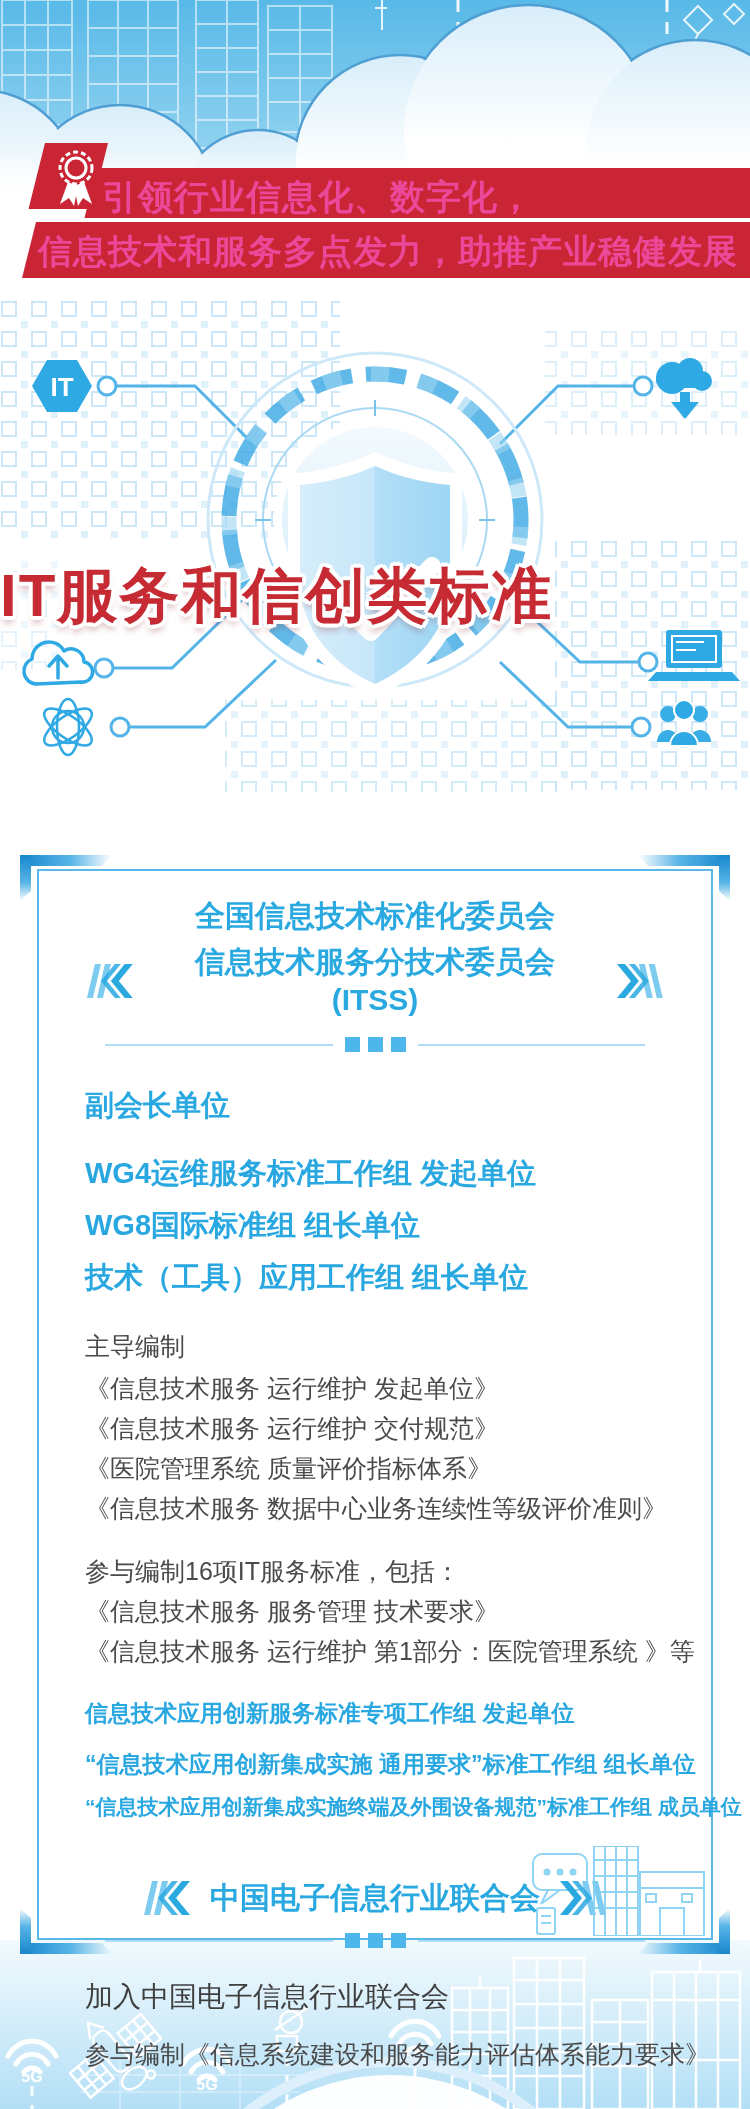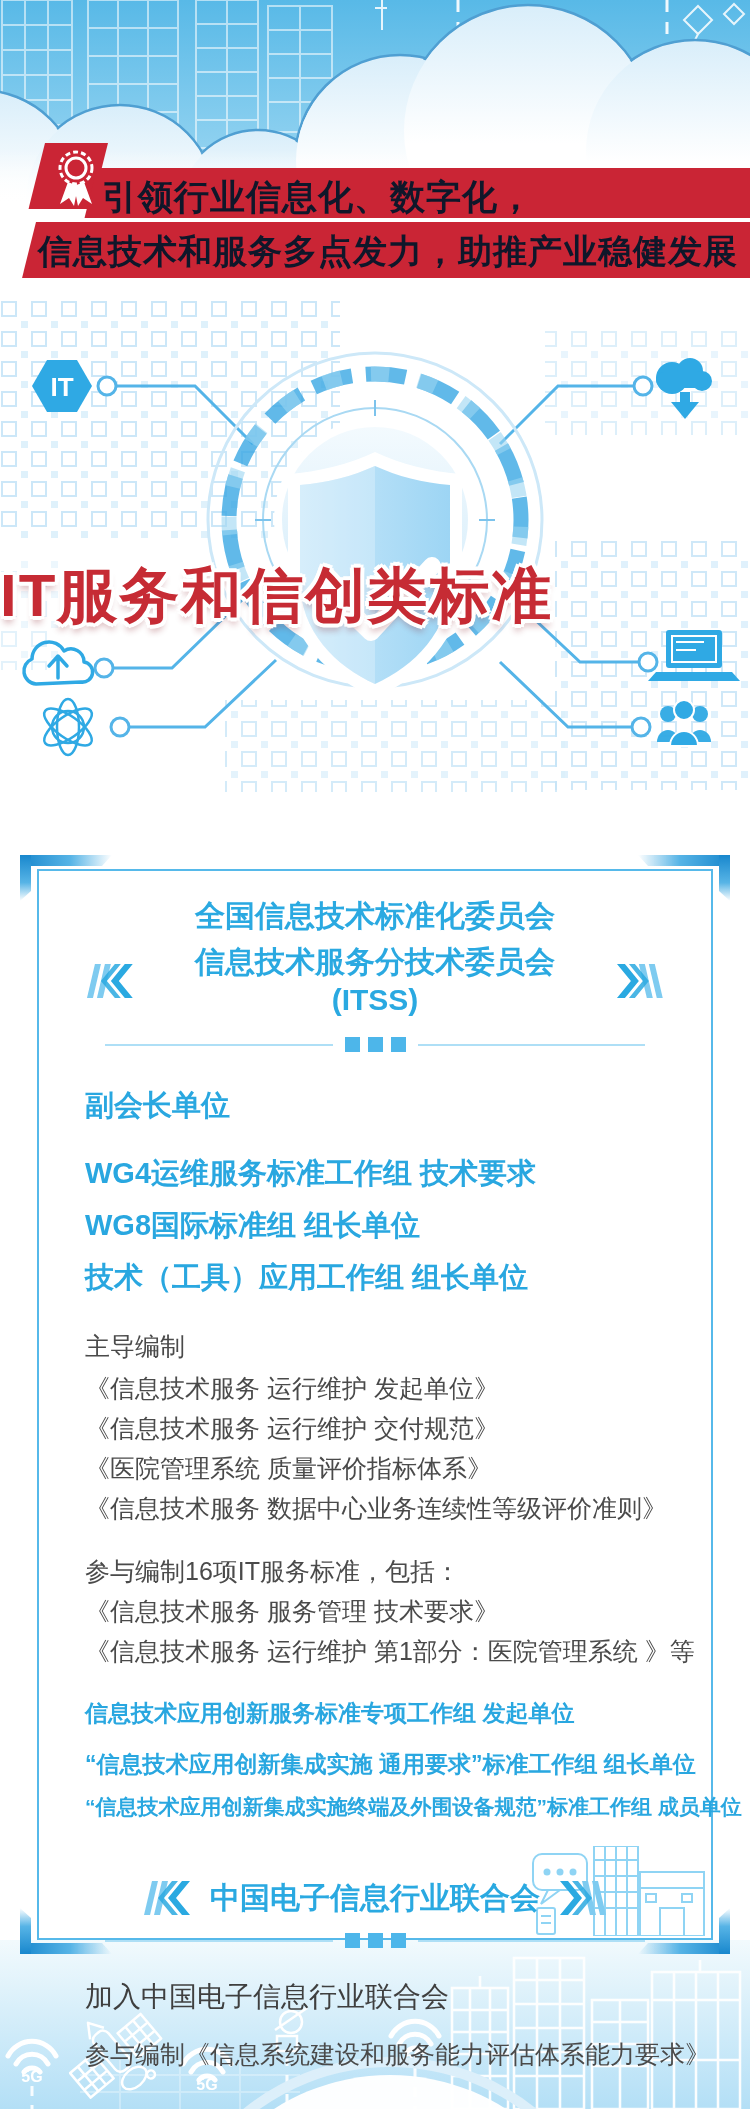--- a/index.html
+++ b/index.html
@@ -6,21 +6,21 @@
   .page{position:relative;width:750px;height:2109px;margin:0 auto;background:#ffffff;
         overflow:hidden;font-family:"Liberation Sans","DejaVu Sans",sans-serif;}
   .abs{position:absolute;}
   svg{display:block;}
 
   
   .rbar{position:absolute;background:#ca2535;transform:skewX(-14deg);transform-origin:top left;}
   .bar1{left:97px;top:168px;width:680px;height:50px;}
   .bar2{left:36px;top:222px;width:740px;height:56px;}
   .medalBox{left:45px;top:143px;width:63px;height:66px;}
-  .bline{position:absolute;color:#0f172a;font-weight:bold;white-space:nowrap;letter-spacing:1px;text-align:center;}
+  .bline{position:absolute;color:#ec4899;font-weight:bold;white-space:nowrap;letter-spacing:1px;text-align:center;}
   .bline1{left:102px;top:174px;font-size:35px;}
   .bline2{left:38px;top:229px;font-size:34px;}
 
   
   .hero-title{position:absolute;left:0;top:556px;width:750px;text-align:left;
     font-size:60px;font-weight:900;letter-spacing:2px;color:#c62b34;white-space:nowrap;
     text-shadow:-3px -3px 0 #fff,3px -3px 0 #fff,-3px 3px 0 #fff,3px 3px 0 #fff,
       0 -4px 0 #fff,0 4px 0 #fff,-4px 0 0 #fff,4px 0 0 #fff,0 7px 6px rgba(130,20,30,.30);}
 
   
@@ -309,21 +309,21 @@
       <div class="divider">
         <div class="dline"></div>
           <span class="sq"></span>
           <span class="sq"></span>
           <span class="sq"></span>
           <div class="dline"></div>
       </div>
 
       <div class="role-head">副会长单位</div>
 
-      <div class="wg" style="margin-top:26px">WG4运维服务标准工作组  技术要求</div>
+      <div class="wg" style="margin-top:26px">WG4运维服务标准工作组  发起单位</div>
       <div class="wg">WG8国际标准组  组长单位</div>
       <div class="wg">技术（工具）应用工作组  组长单位</div>
 
       <div class="plain-head">主导编制</div>
       <div class="plain">《信息技术服务 运行维护 发起单位》</div>
       <div class="plain">《信息技术服务 运行维护 交付规范》</div>
       <div class="plain">《医院管理系统 质量评价指标体系》</div>
       <div class="plain">《信息技术服务 数据中心业务连续性等级评价准则》</div>
 
       <div class="plain gap-top">参与编制16项IT服务标准，包括：</div>

